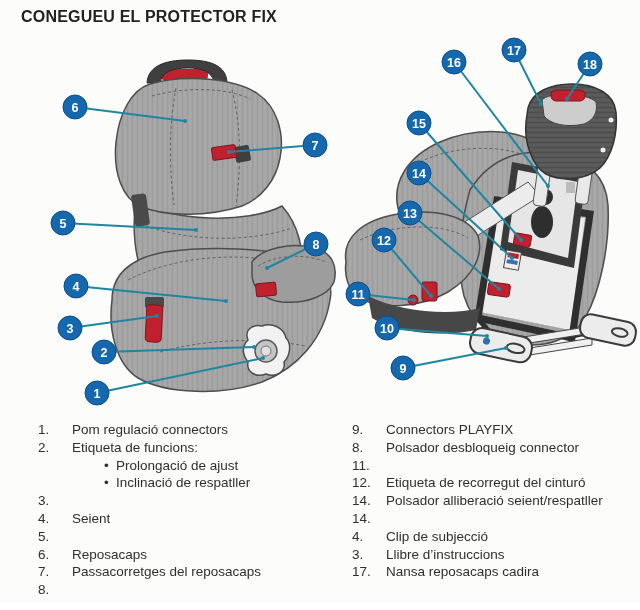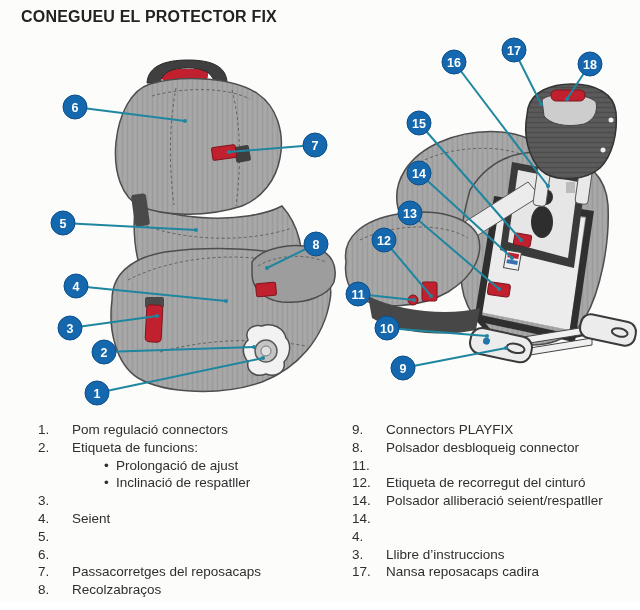--- a/index.html
+++ b/index.html
@@ -292,28 +292,28 @@
         </div>
       <div class="lrow">
           <span class="lnum">4.</span>
           <span class="ltxt">Seient</span>
         </div>
       <div class="lrow">
           <span class="lnum">5.</span>
         </div>
       <div class="lrow">
           <span class="lnum">6.</span>
+          <span class="ltxt">Reposacaps</span>
         </div>
       <div class="lrow">
           <span class="lnum">7.</span>
           <span class="ltxt">Passacorretges del reposacaps</span>
         </div>
       <div class="lrow">
           <span class="lnum">8.</span>
-          <span class="ltxt">Recolzabraços</span>
         </div>
     </div>
     <div class="col col-right">
       <div class="lrow">
           <span class="lnum">9.</span>
           <span class="ltxt">Connectors PLAYFIX</span>
         </div>
       <div class="lrow">
           <span class="lnum">8.</span>
           <span class="ltxt">Polsador desbloqueig connector</span>
@@ -327,20 +327,21 @@
         </div>
       <div class="lrow">
           <span class="lnum">14.</span>
           <span class="ltxt">Polsador alliberació seient/respatller</span>
         </div>
       <div class="lrow">
           <span class="lnum">14.</span>
         </div>
       <div class="lrow">
           <span class="lnum">4.</span>
+          <span class="ltxt">Clip de subjecció</span>
         </div>
       <div class="lrow">
           <span class="lnum">3.</span>
           <span class="ltxt">Llibre d’instruccions</span>
         </div>
       <div class="lrow">
           <span class="lnum">17.</span>
           <span class="ltxt">Nansa reposacaps cadira</span>
         </div>
 

